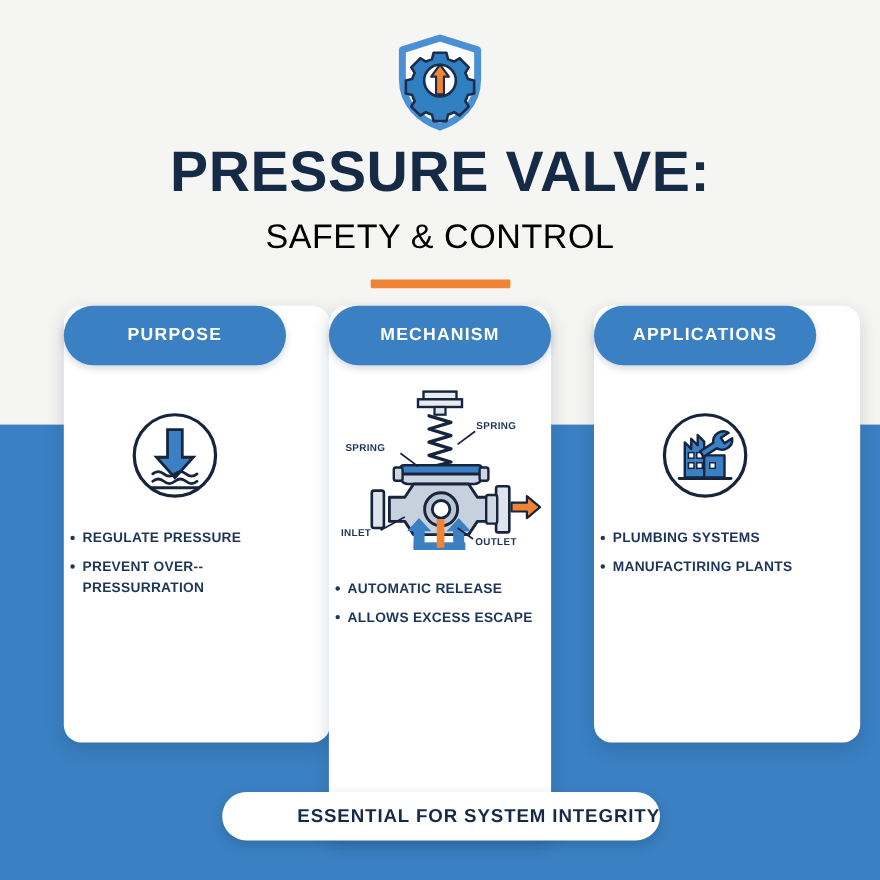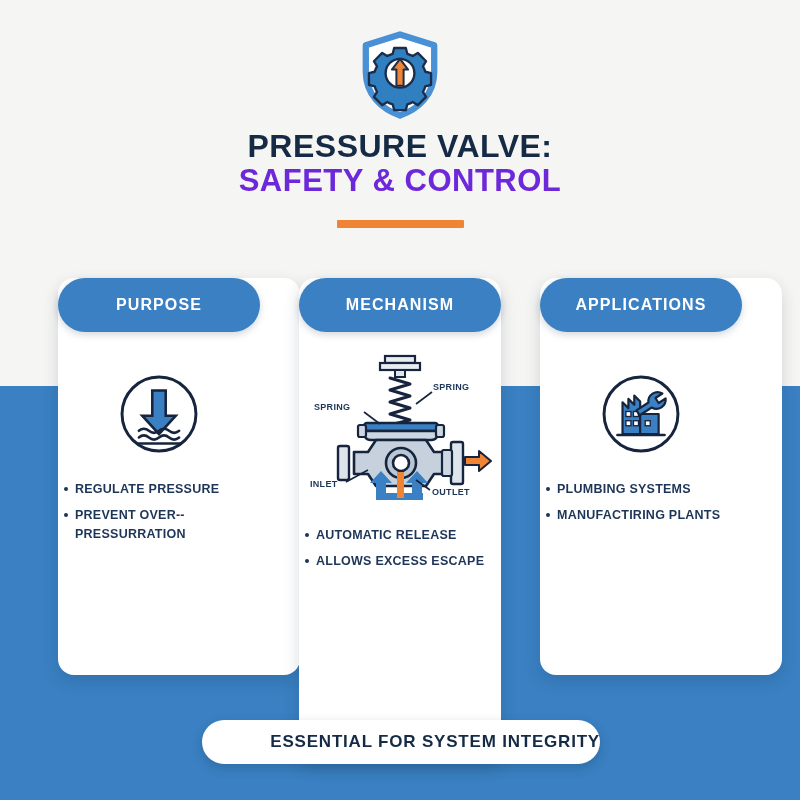--- a/index.html
+++ b/index.html
@@ -45,32 +45,32 @@
   }
 
   
   .title-block {
     position: absolute;
     left: 0; right: 0;
     top: 130px;
     text-align: center;
   }
   .title-main {
-    font-size: 32px;
+    font-size: 52px;
     font-weight: bold;
     letter-spacing: 0.5px;
     color: #152a45;
     line-height: 1.05;
   }
   .title-sub {
-    margin-top: 0;
+    margin-top: 13px;
     font-size: 31px;
-    font-weight: 700;
+    font-weight: 400;
     letter-spacing: 0.5px;
-    color: #6d28d9;
+    color: #000000;
     line-height: 1.1;
   }
   .divider {
     margin: 22px auto 0 auto;
     width: 127px;
     height: 8px;
     background: #ee8434;
     border-radius: 1px;
   }
 

